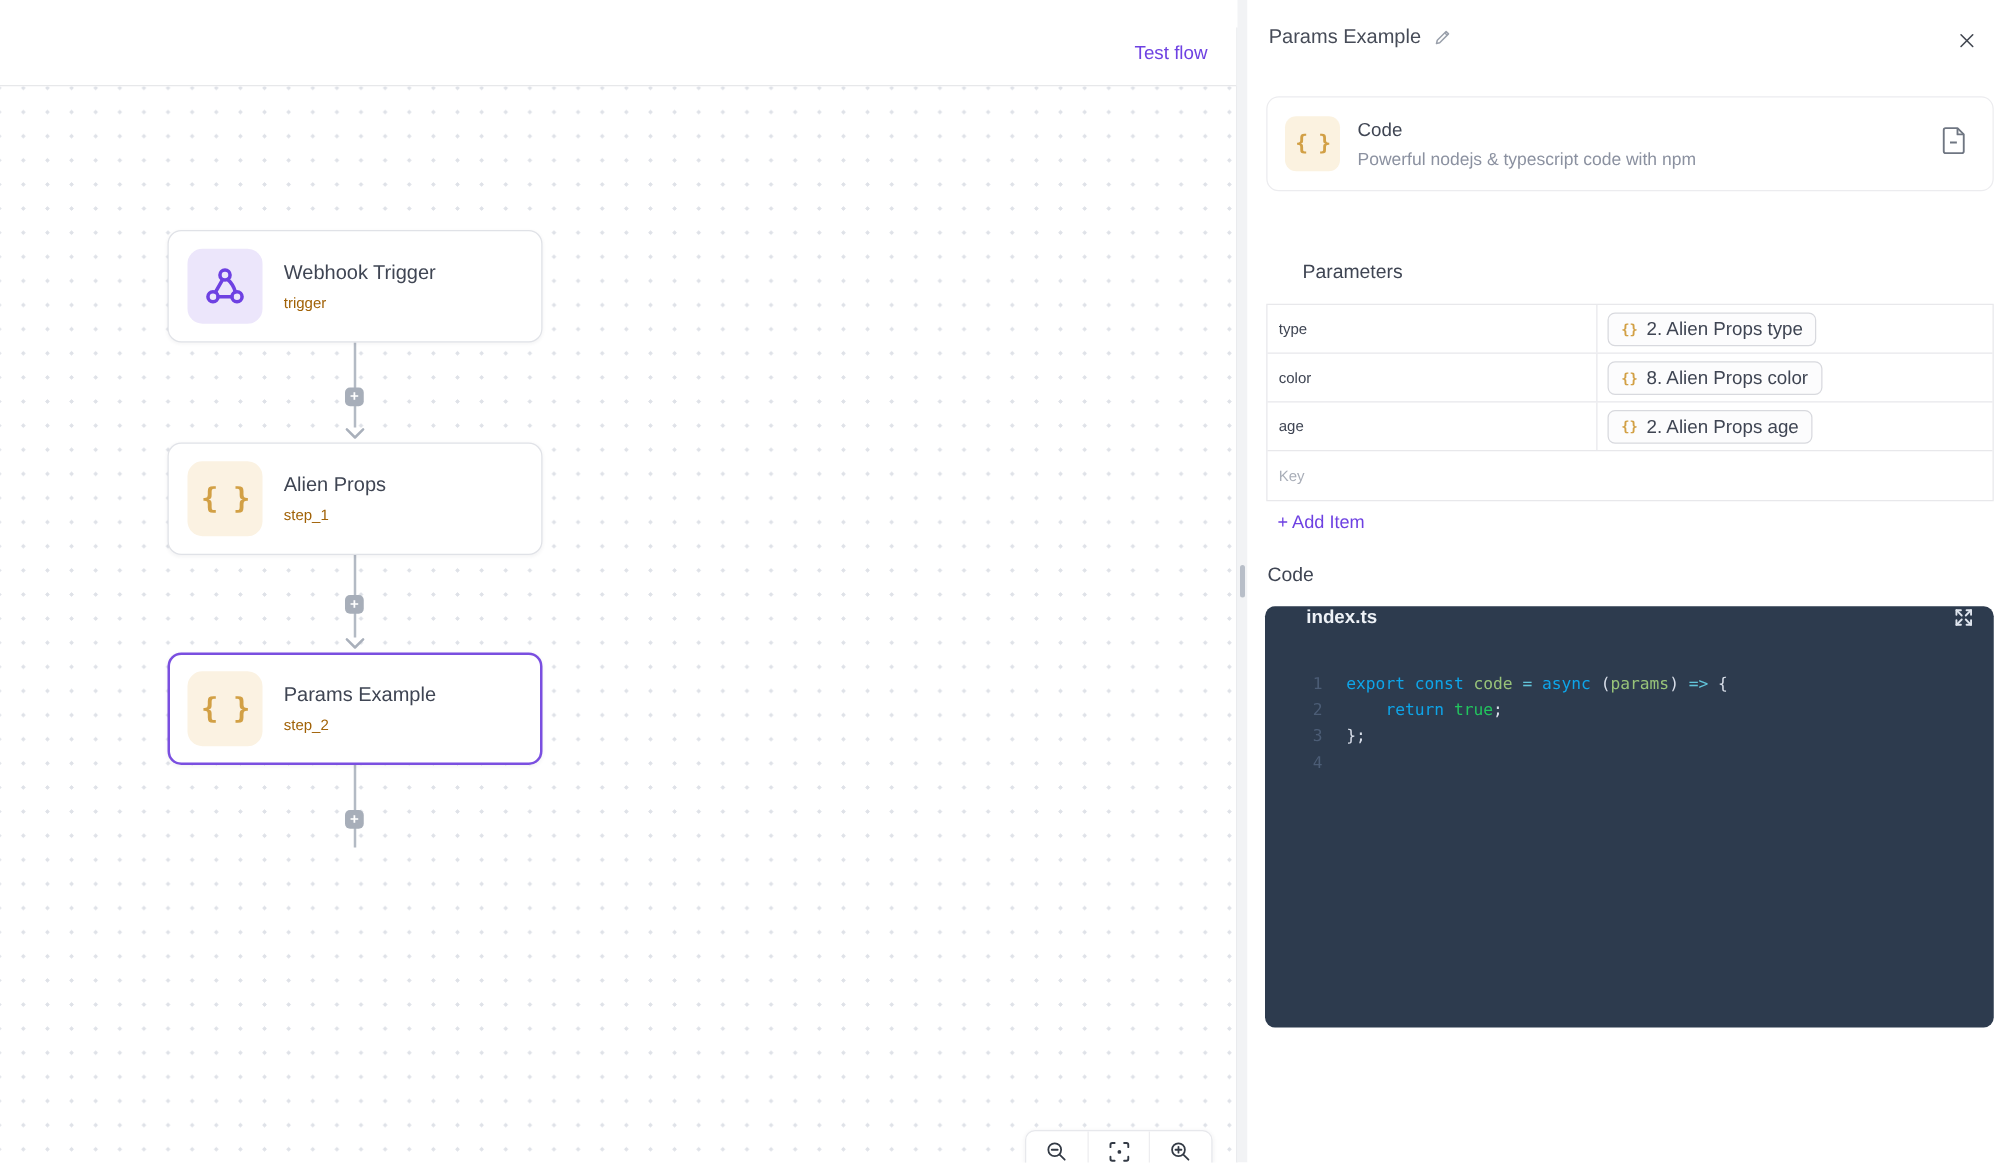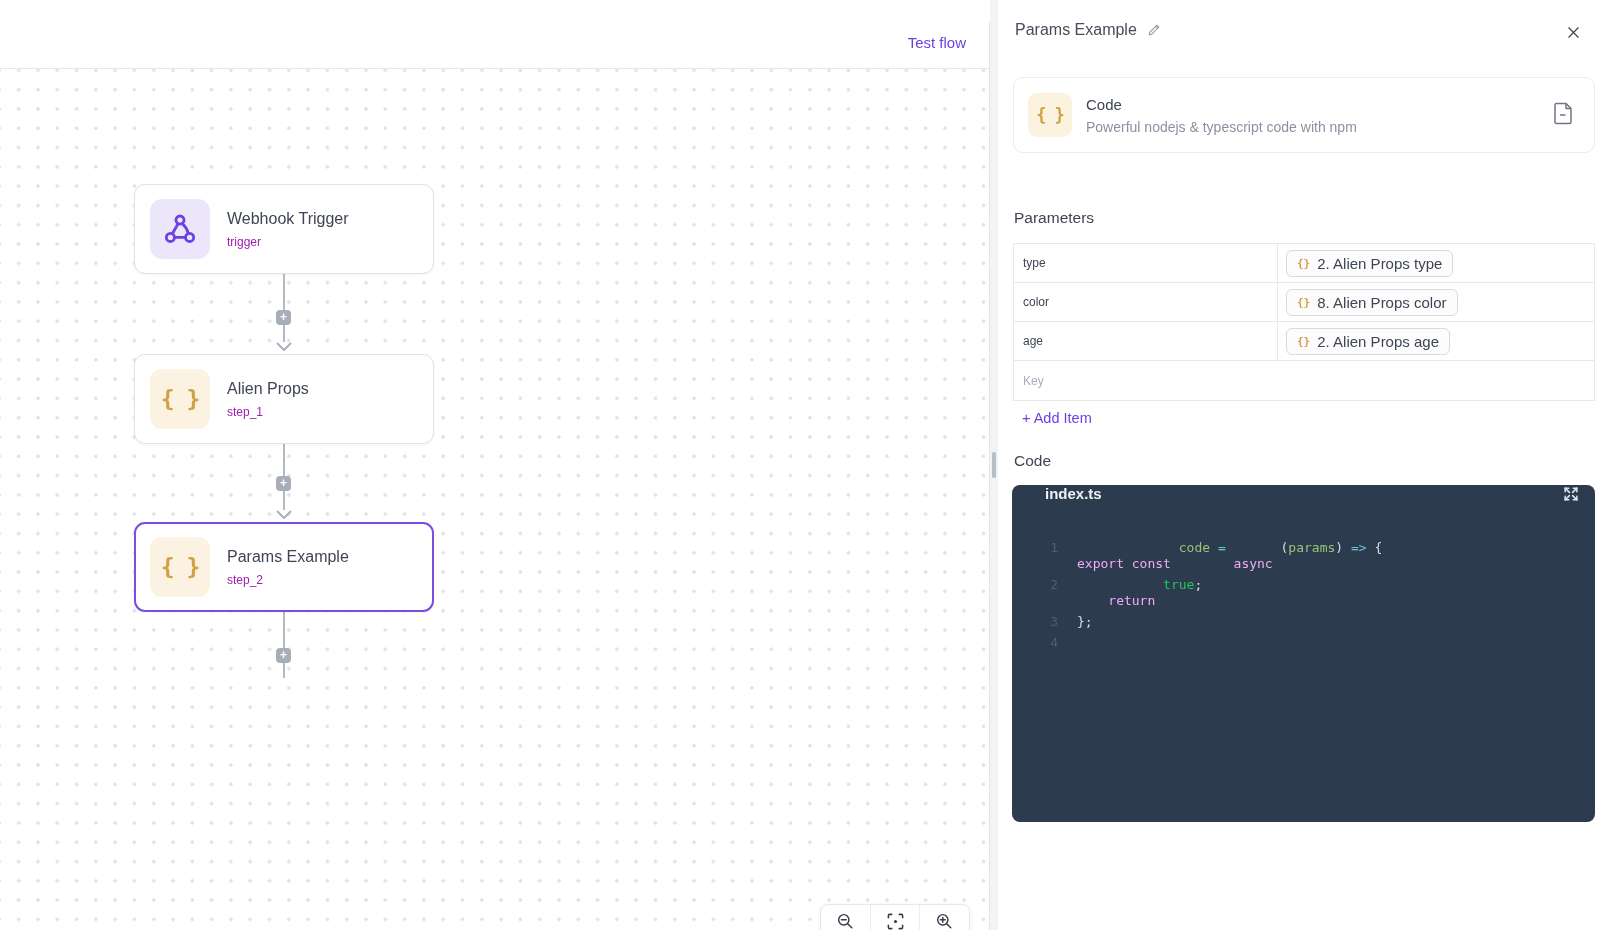--- a/index.html
+++ b/index.html
@@ -18,21 +18,21 @@
 
   .node { position:absolute; left:134px; width:300px; height:90px; background:#fff;
           border:1px solid #e0e2e7; border-radius:11px; display:flex; align-items:center;
           padding:0 15px; gap:17px; box-shadow:0 1px 3px rgba(40,45,60,.05); cursor:pointer; z-index:3; }
   .node.selected { border:2px solid #7a4fe0; padding:0 14px; }
   .node-icon { width:60px; height:60px; border-radius:12px; display:flex; align-items:center; justify-content:center; flex:0 0 auto; }
   .node-icon.purple { background:#ece6fb; }
   .node-icon.cream  { background:#fbf2e2; }
   .braces-glyph { font-family:"DejaVu Sans Mono",monospace; font-weight:bold; color:#d2a045; font-size:23px; letter-spacing:-1px; }
   .node-title { font-size:16px; color:#3f4553; font-weight:500; margin-bottom:7px; }
-  .node-sub   { font-size:12px; color:#a21caf; }
+  .node-sub   { font-size:12px; color:#a16207; }
 
   .edge-line { position:absolute; left:283px; width:2px; background:#b3bac4; z-index:1; }
   .edge-plus { position:absolute; left:276px; width:15px; height:15px; background:#a7aeb9; border:none; border-radius:4px;
                color:#fff; font-size:12px; font-weight:bold; line-height:13px; text-align:center; cursor:pointer; z-index:2;
                font-family:"Liberation Sans",sans-serif; }
   .edge-arrow { position:absolute; left:276px; z-index:2; }
 
   .zoombar { position:absolute; left:820px; top:882px; width:150px; height:34px; background:#fff;
              border:1px solid #e7e8ec; border-radius:8px; display:flex; z-index:6;
              box-shadow:0 1px 4px rgba(40,45,60,.07); overflow:hidden; }
@@ -53,21 +53,21 @@
 
   .piece-card { position:absolute; left:15px; top:77px; width:582px; height:76px; background:#fff;
                 border:1px solid #ececef; border-radius:10px; display:flex; align-items:center; padding:0 20px 0 14px; gap:14px; }
   .piece-icon { width:44px; height:44px; border-radius:9px; background:#fbf2e0; display:flex; align-items:center; justify-content:center; flex:0 0 auto; }
   .piece-icon .braces-glyph { font-size:17px; }
   .piece-name { font-size:15px; color:#3f4553; margin-bottom:6px; }
   .piece-desc { font-size:14px; color:#8b91a0; }
   .piece-doc  { margin-left:auto; }
 
   .sec-label { position:absolute; left:16px; font-size:15.5px; color:#3f4553; }
-  .params-label { top:209px; }
+  .params-label { top:209px;margin-left:28px; }
   .code-label   { top:452px; }
 
   .ptable { position:absolute; left:15px; top:243px; width:582px; border:1px solid #e8e8eb; }
   .prow { display:grid; grid-template-columns:263px 1fr; height:39px; border-bottom:1px solid #e8e8eb; }
   .prow:last-child { border-bottom:none; }
   .pkey { display:flex; align-items:center; }
   .pkey input { width:100%; height:100%; border:none; outline:none; padding-left:9px; font-size:12px; color:#3f4553;
                 font-family:"Liberation Sans",sans-serif; background:transparent; }
   .pkey input::placeholder, .pval input::placeholder { color:#a9aeb8; }
   .pval { border-left:1px solid #e8e8eb; display:flex; align-items:center; padding-left:8px; }
@@ -82,21 +82,21 @@
               font-size:14.5px; cursor:pointer; font-family:"Liberation Sans",sans-serif; }
 
   
   .editor { position:absolute; left:14px; top:485px; width:583px; height:337px; background:#2d3b4e; border-radius:8px; }
   .ed-head { position:relative; height:46px; display:flex; align-items:flex-start; padding:0 15px 0 33px; }
   .ed-file { color:#eef2f7; font-size:15px; font-weight:600; }
   .ed-expand { margin-left:auto; }
   .ed-body { padding-top:6px; font-family:"DejaVu Sans Mono",monospace; font-size:13px; line-height:21px; }
   .ed-line { display:flex; white-space:pre; }
   .lnum { width:65px; padding-right:19px; text-align:right; color:#4c5d76; flex:0 0 auto; }
-  .tk-kw   { color:#f0abfc;margin-top:16px; }
+  .tk-kw   { color:#0ea5e9; }
   .tk-id   { color:#98c379; }
   .tk-op   { color:#62c5da; }
   .tk-bool { color:#22c55e; }
   .tk-pl   { color:#d8dee9; }
 </style>
 </head>
 <body>
 
 <div class="app">
 

